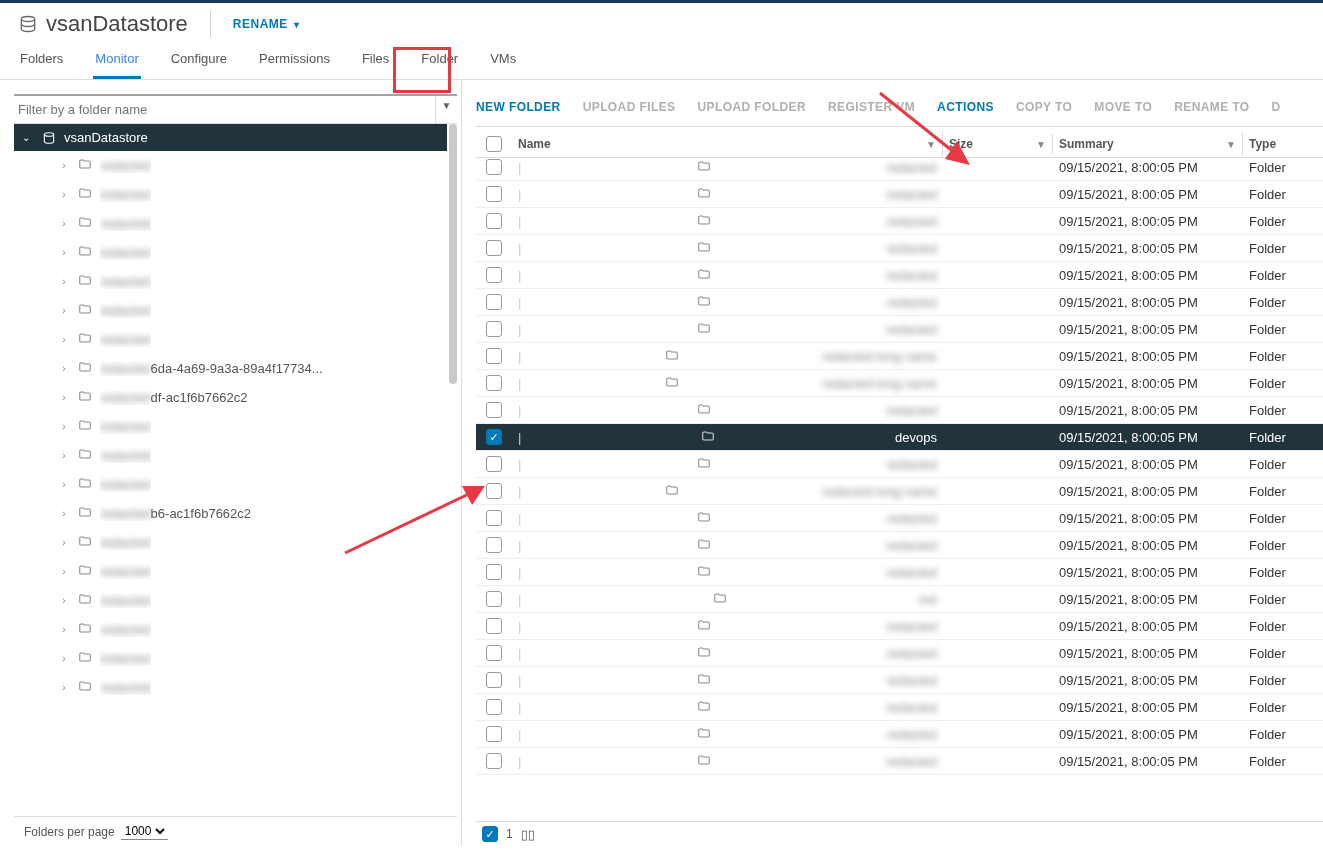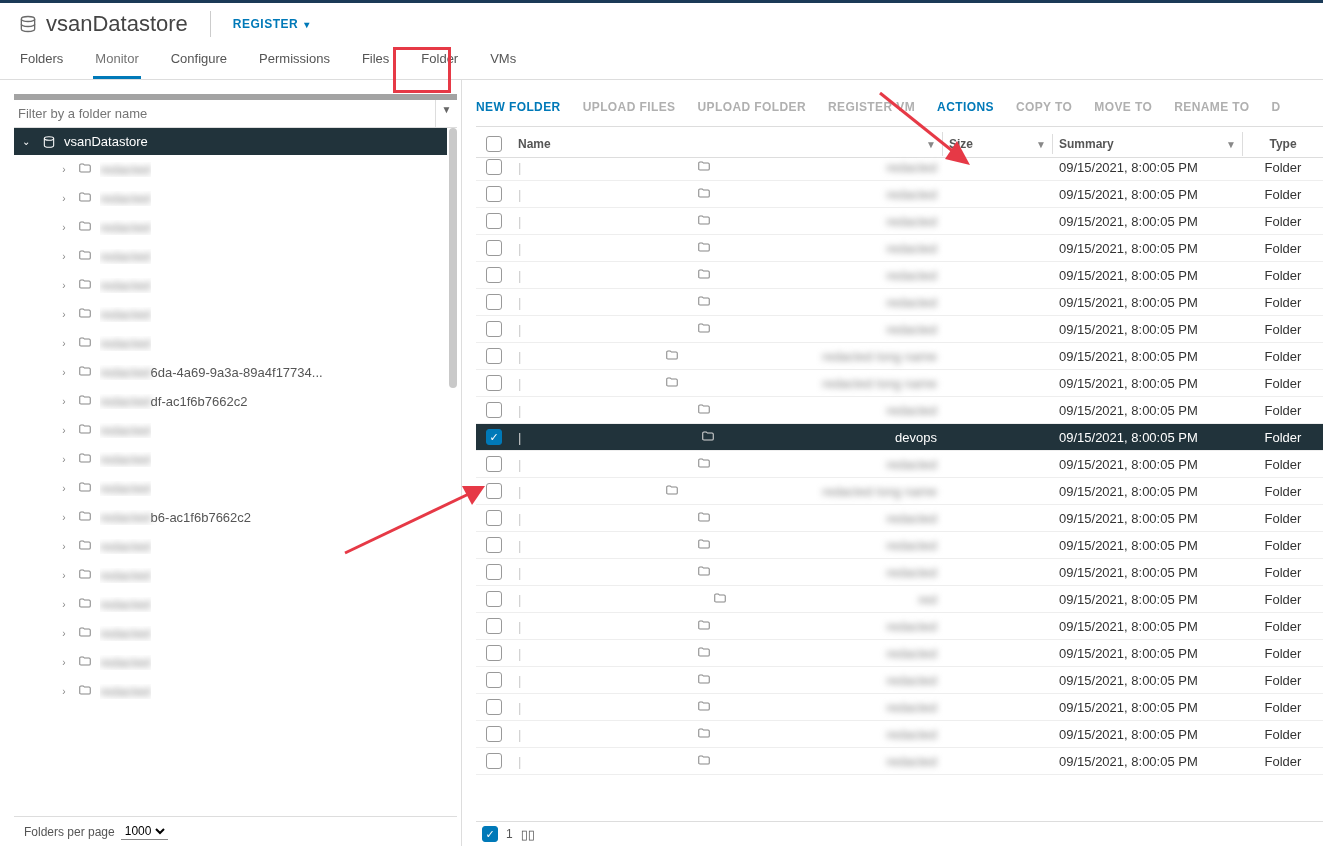--- a/index.html
+++ b/index.html
@@ -10,47 +10,47 @@
   .header { display:flex; align-items:center; padding:8px 18px 6px 18px; }
   .header .title-icon { color:#6a6a6a; margin-right:8px; }
   .header h1 { font-size:22px; font-weight:400; color:#444; margin:0; }
   .header .sep { width:1px; height:26px; background:#ccc; margin:0 22px; }
   .header .actions { color:#0079b8; font-size:12px; letter-spacing:.5px; font-weight:600; cursor:pointer; display:flex; align-items:center; gap:6px; }
   .header .chev { font-size:10px; }
 
   
   .tabs { display:flex; gap:28px; padding:0 18px; border-bottom:1px solid #ddd; position:relative; }
   .tab { padding:8px 2px 10px 2px; color:#555; cursor:pointer; border-bottom:3px solid transparent; }
-  .tab.active { border-bottom-color:#0079b8; color:#737373; }
+  .tab.active { border-bottom-color:#0079b8; color:#3b82f6; }
   .files-highlight { position:absolute; border:3px solid #e63946; left:393px; top:44px; width:58px; height:46px; pointer-events:none; z-index:10; }
 
   
   .body { display:flex; height:calc(100% - 92px); }
   .left-pane { width:462px; border-right:1px solid #ddd; display:flex; flex-direction:column; padding:14px 0 0 14px; }
-  .filter-row { display:flex; align-items:flex-start; border-bottom:1px solid #ddd; border-top:6px solid #a3a3a3; margin-right:4px; }
+  .filter-row { display:flex; align-items:flex-start; border-bottom:1px solid #ddd; border-top:2px solid #a3a3a3; margin-right:4px; }
   .filter-input { flex:1; border:none; padding:6px 4px; font-size:13px; color:#888; outline:none; }
   .filter-btn { width:22px; text-align:center; color:#666; border-left:1px solid #ddd; height:100%; padding:4px 0; cursor:pointer; font-size:10px; }
 
   .tree { flex:1; overflow:auto; border-bottom:1px solid #ddd; margin-right:4px; position:relative; }
   .tree-root { background:#21333b; color:#fff; display:flex; align-items:center; padding:6px 8px; gap:8px; margin-right:10px;}
   .tree-root .exp { color:#fff; font-size:10px; width:12px; cursor:pointer;}
   .tree-item { display:flex; align-items:center; padding:6px 8px 6px 44px; gap:8px; color:#555; }
   .tree-item .exp { color:#888; font-size:10px; width:12px; text-align:center; cursor:pointer;}
   .tree-item .name { white-space:nowrap; overflow:hidden; text-overflow:ellipsis; }
   .blur { filter: blur(3px); color:#888; }
   .ds-icon { display:inline-flex; }
   .folder-icon { color:#888; }
 
   .scroll-thumb { position:absolute; right:0; top:0; width:8px; height:260px; background:#c9c9c9; border-radius:4px; }
 
   .pager { display:flex; justify-content:flex-start; align-items:center; padding:6px 10px; font-size:12px; color:#555; gap:6px; }
   .pager select { border:none; border-bottom:1px solid #888; background:transparent; font-size:12px; }
 
   
-  .right-pane { flex:1; display:flex; flex-direction:column; padding:14px 0 0 14px; overflow:hidden;text-align:center;}
+  .right-pane { flex:1; display:flex; flex-direction:column; padding:14px 0 0 14px; overflow:hidden;}
   .toolbar { display:flex; gap:22px; padding:6px 0 12px 0; font-size:12px; letter-spacing:.4px; font-weight:600; }
   .toolbar .btn { color:#b0b0b0; cursor:default; white-space:nowrap;}
   .toolbar .btn.enabled { color:#0079b8; cursor:pointer; }
 
   .grid { flex:1; overflow:auto; border-top:1px solid #ddd; }
   .grid-head { display:flex; border-bottom:1px solid #ddd; align-items:center; font-size:12px; color:#555; font-weight:600; position:sticky; top:4px; background:#fff;}
   .col-check { width:36px; display:flex; justify-content:center; padding:5px 0;}
   .col-name { flex:1; padding:5px 6px; border-right:1px solid #ddd; display:flex; justify-content:space-between; align-items:center;}
   .col-size { width:110px; padding:3px 6px; border-right:1px solid #ddd; display:flex; justify-content:space-between; align-items:center;}
   .col-mod  { width:190px; padding:5px 6px; border-right:1px solid #ddd; display:flex; justify-content:space-between; align-items:center;}
@@ -95,21 +95,21 @@
     <span class="title-icon ds-icon">
       <svg width="20" height="20" viewBox="0 0 24 24" fill="none" stroke="currentColor" stroke-width="1.6">
           <ellipse cx="12" cy="6" rx="8" ry="3"></ellipse>
           <path d="M4 6v12c0 1.7 3.6 3 8 3s8-1.3 8-3V6"></path>
           <path d="M4 12c0 1.7 3.6 3 8 3s8-1.3 8-3"></path>
         </svg>
     </span>
     <h1>vsanDatastore</h1>
     <div class="sep"></div>
     <div class="actions">
-      <span>REGISTER</span>
+      <span>RENAME</span>
       <span class="chev">▾</span>
     </div>
   </div>
 
   <div class="tabs" id="tabs">
       <div class="tab">Folders</div>
       <div class="tab active">Monitor</div>
       <div class="tab">Configure</div>
       <div class="tab">Permissions</div>
       <div class="tab">Files</div>

